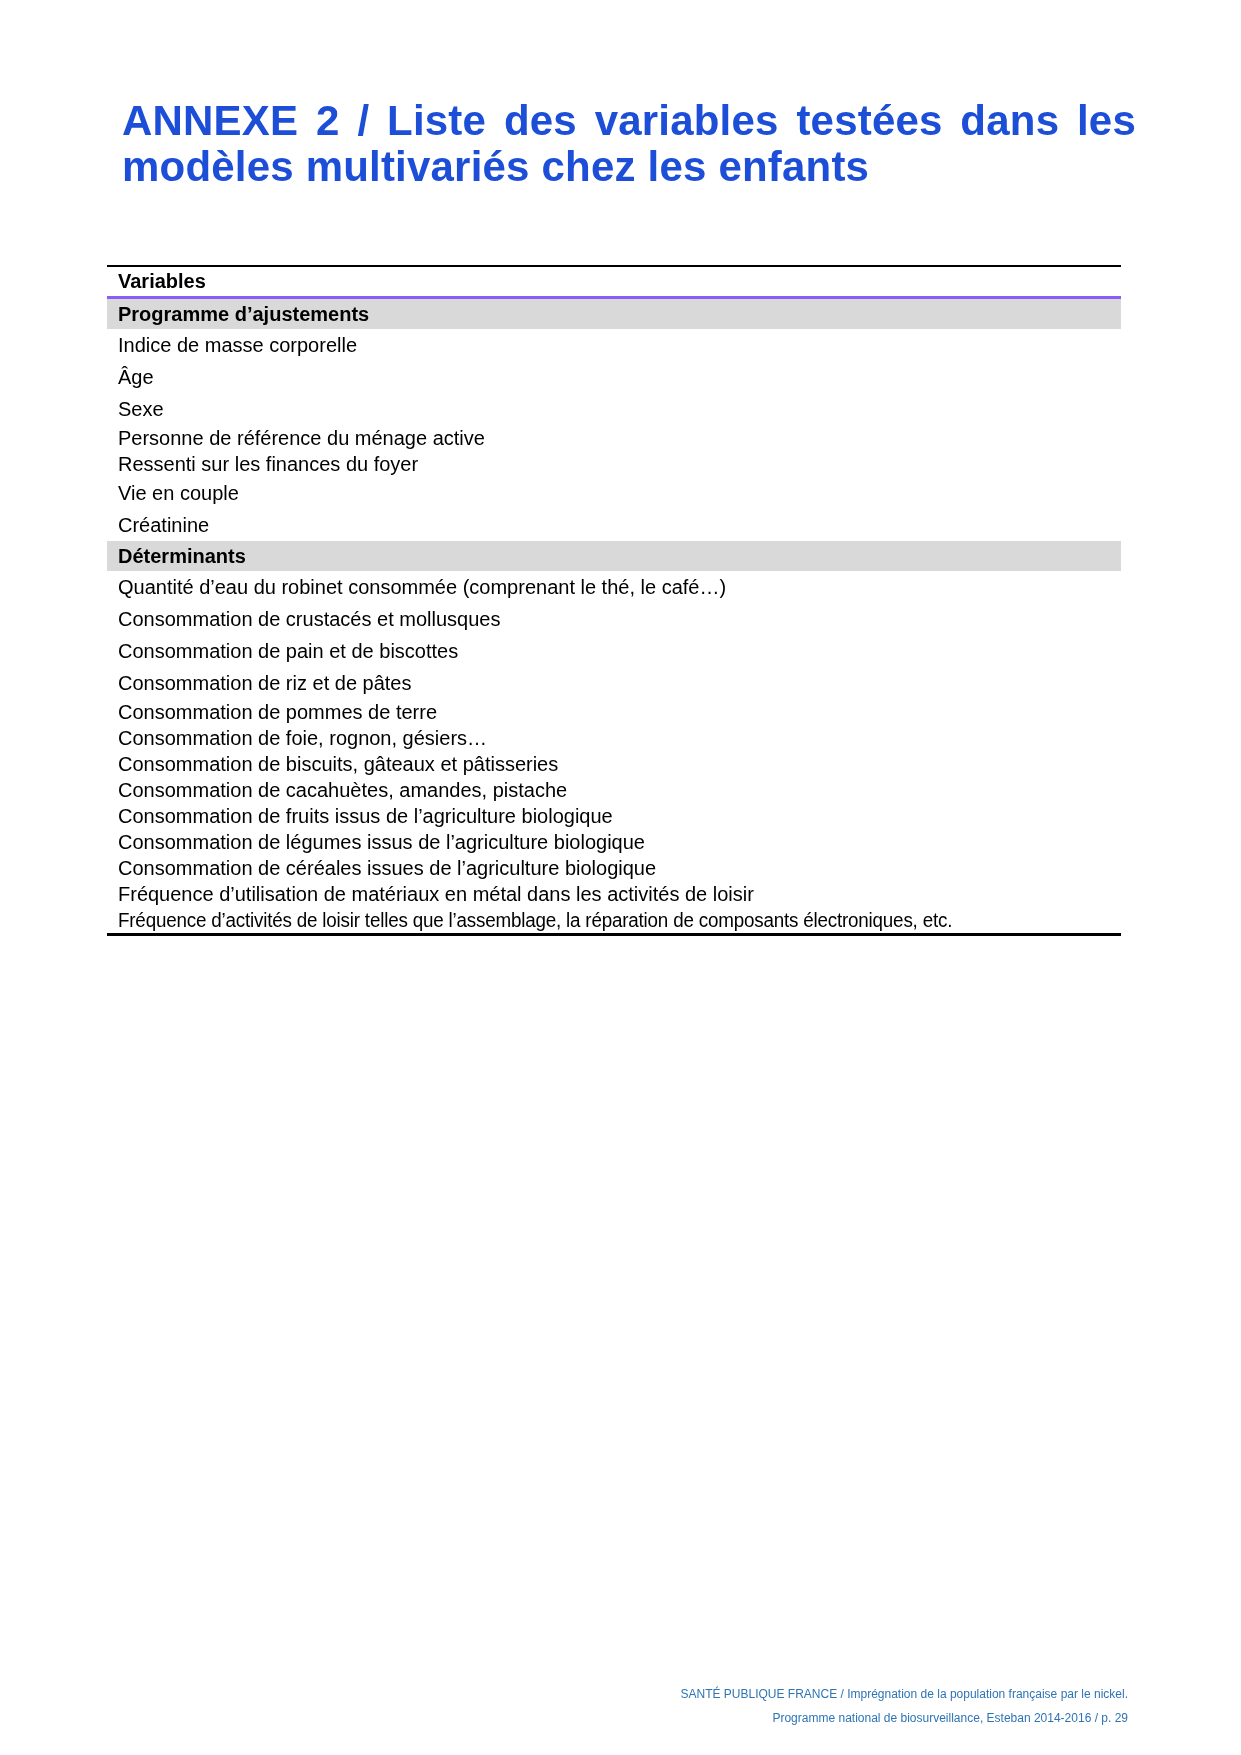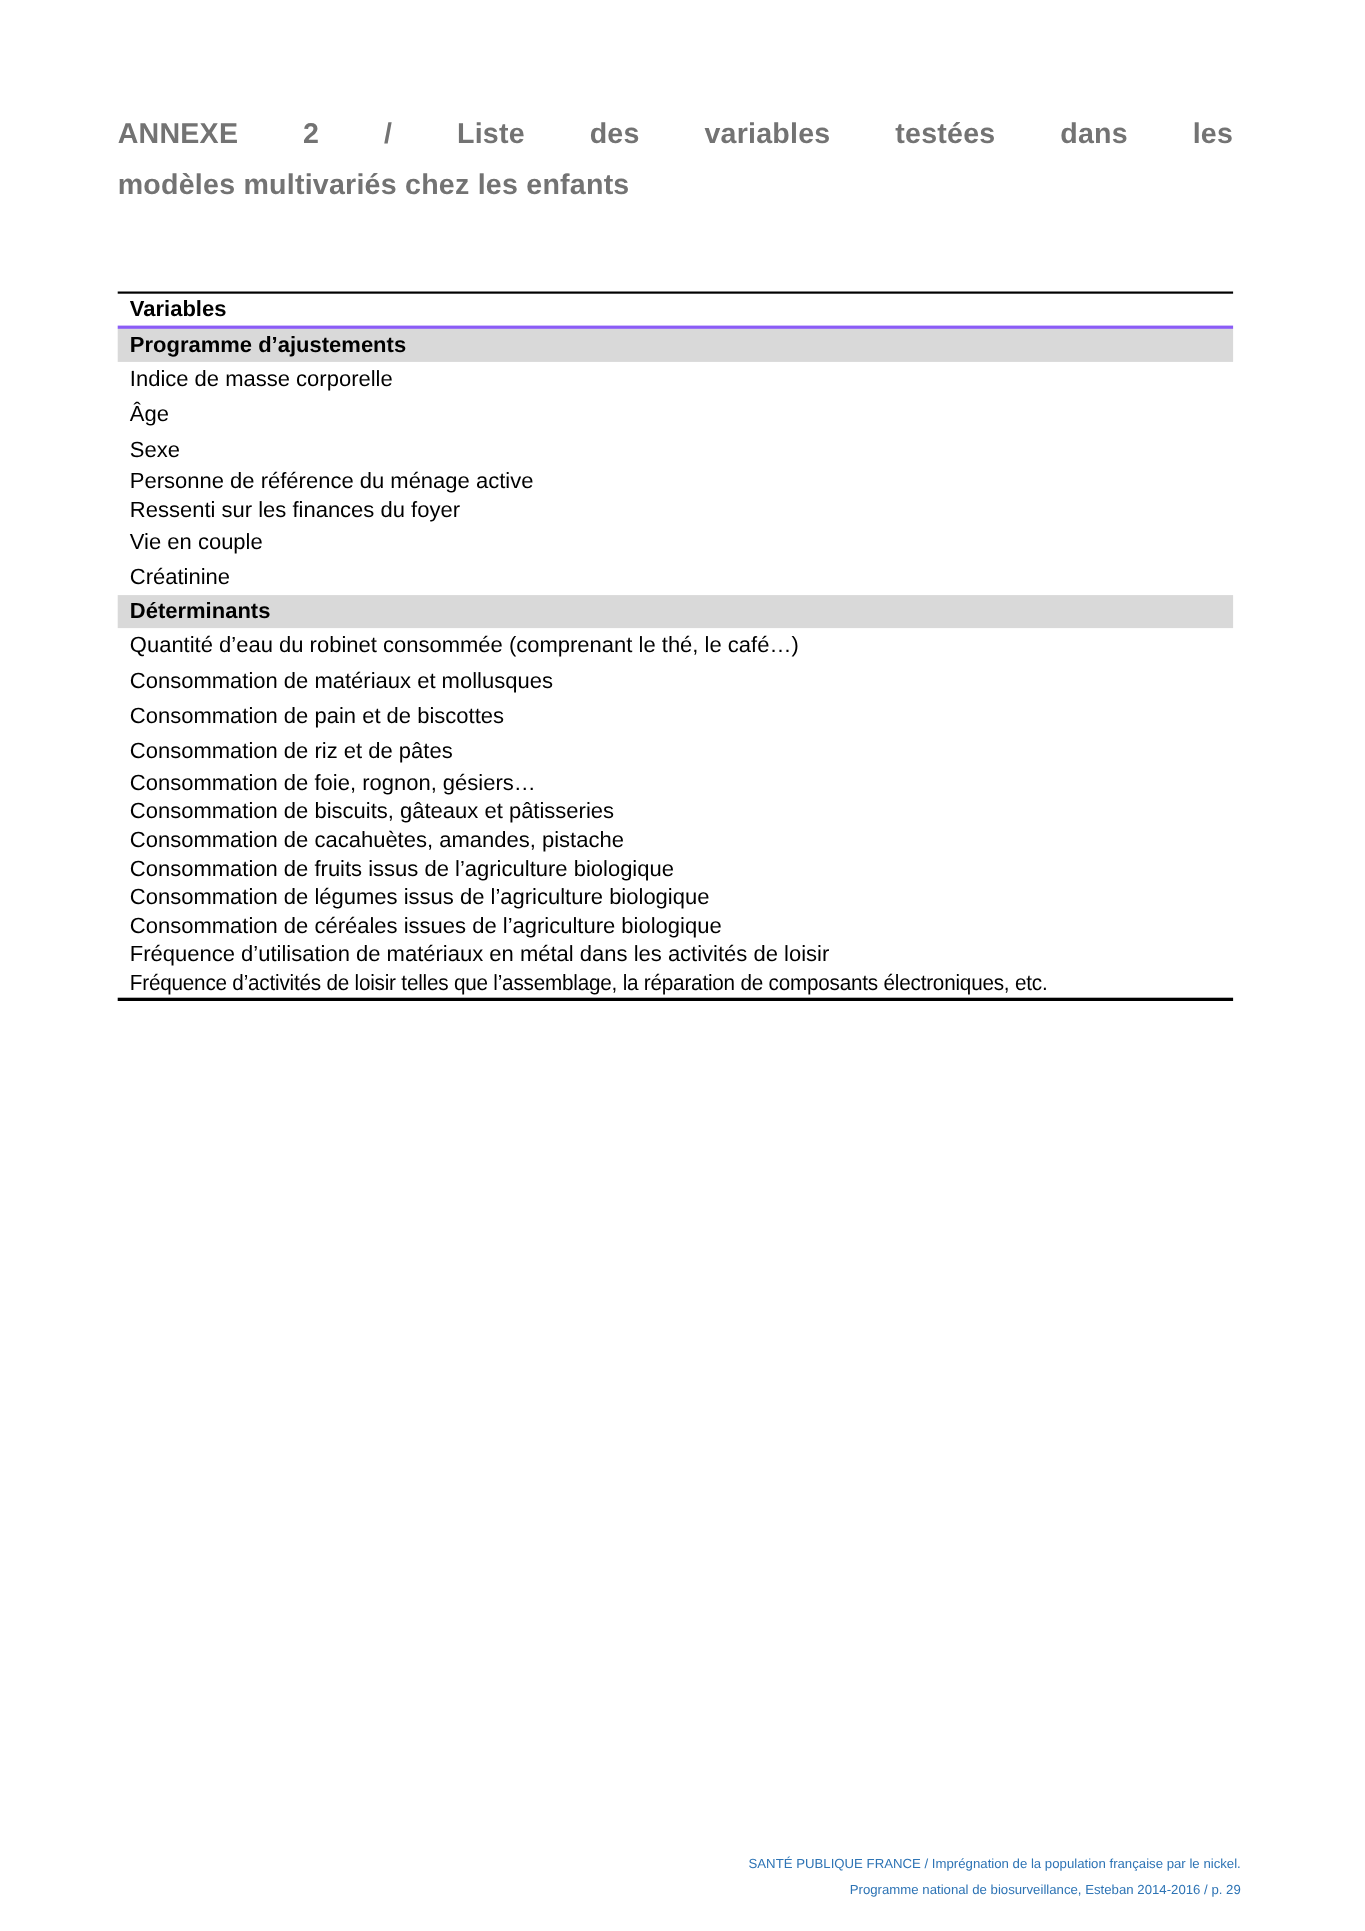--- a/index.html
+++ b/index.html
@@ -12,26 +12,26 @@
     width: 1241px;
     height: 1755px;
     background: #ffffff;
     font-family: "Liberation Sans", "DejaVu Sans", sans-serif;
     color: #000000;
     overflow: hidden;
   }
   
   .title {
     position: absolute;
-    left: 107px;
+    left: 122px;
     top: 98px;
     width: 1014px;
-    color: #737373;
+    color: #1d4ed8;
     font-weight: bold;
-    font-size: 26px;
+    font-size: 42px;
     line-height: 46px;
     letter-spacing: 0.2px;
   }
   .title .line1 {
     display: block;
     text-align: justify;
     text-align-last: justify;
   }
   .title .line2 {
     display: block;
@@ -100,23 +100,24 @@
     <div class="row">Indice de masse corporelle</div>
     <div class="row">Âge</div>
     <div class="row">Sexe</div>
     <div class="row tight">Personne de référence du ménage active</div>
     <div class="row tight">Ressenti sur les finances du foyer</div>
     <div class="row">Vie en couple</div>
     <div class="row">Créatinine</div>
 
     <div class="section-row">Déterminants</div>
     <div class="row">Quantité d’eau du robinet consommée (comprenant le thé, le café…)</div>
-    <div class="row">Consommation de matériaux et mollusques</div>
+    <div class="row">Consommation de crustacés et mollusques</div>
     <div class="row">Consommation de pain et de biscottes</div>
     <div class="row">Consommation de riz et de pâtes</div>
+    <div class="row tight">Consommation de pommes de terre</div>
     <div class="row tight">Consommation de foie, rognon, gésiers…</div>
     <div class="row tight">Consommation de biscuits, gâteaux et pâtisseries</div>
     <div class="row tight">Consommation de cacahuètes, amandes, pistache</div>
     <div class="row tight">Consommation de fruits issus de l’agriculture biologique</div>
     <div class="row tight">Consommation de légumes issus de l’agriculture biologique</div>
     <div class="row tight">Consommation de céréales issues de l’agriculture biologique</div>
     <div class="row tight">Fréquence d’utilisation de matériaux en métal dans les activités de loisir</div>
     <div class="row tight"><span class="condensed">Fréquence d’activités de loisir telles que l’assemblage, la réparation de composants électroniques, etc.</span></div>
   </div>
 

